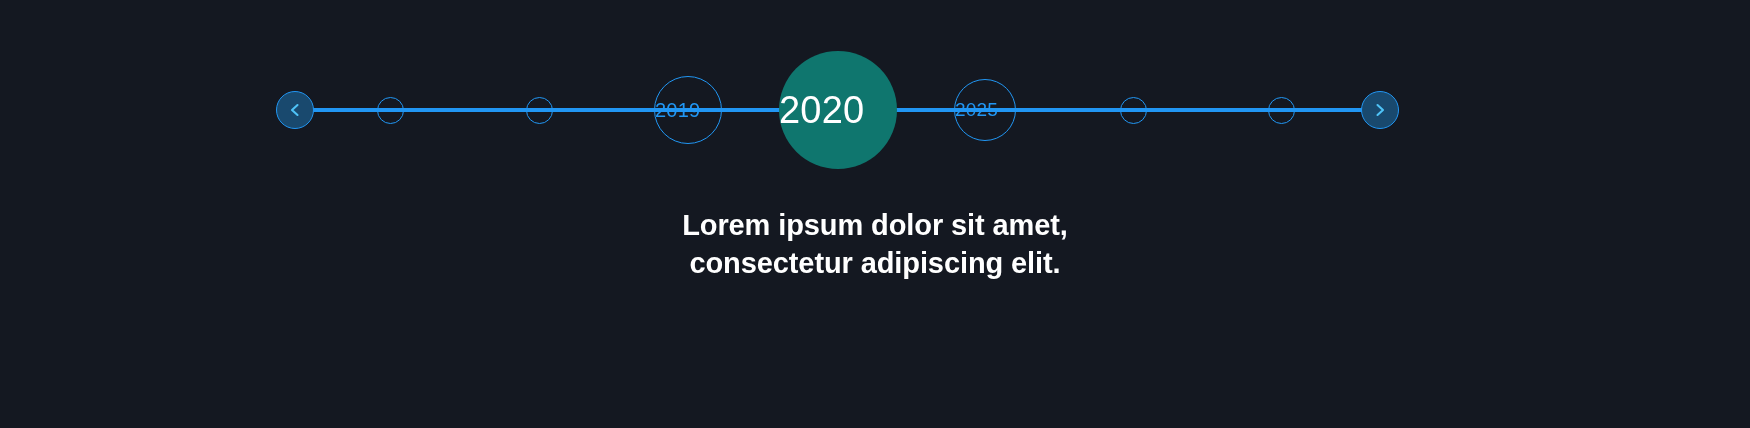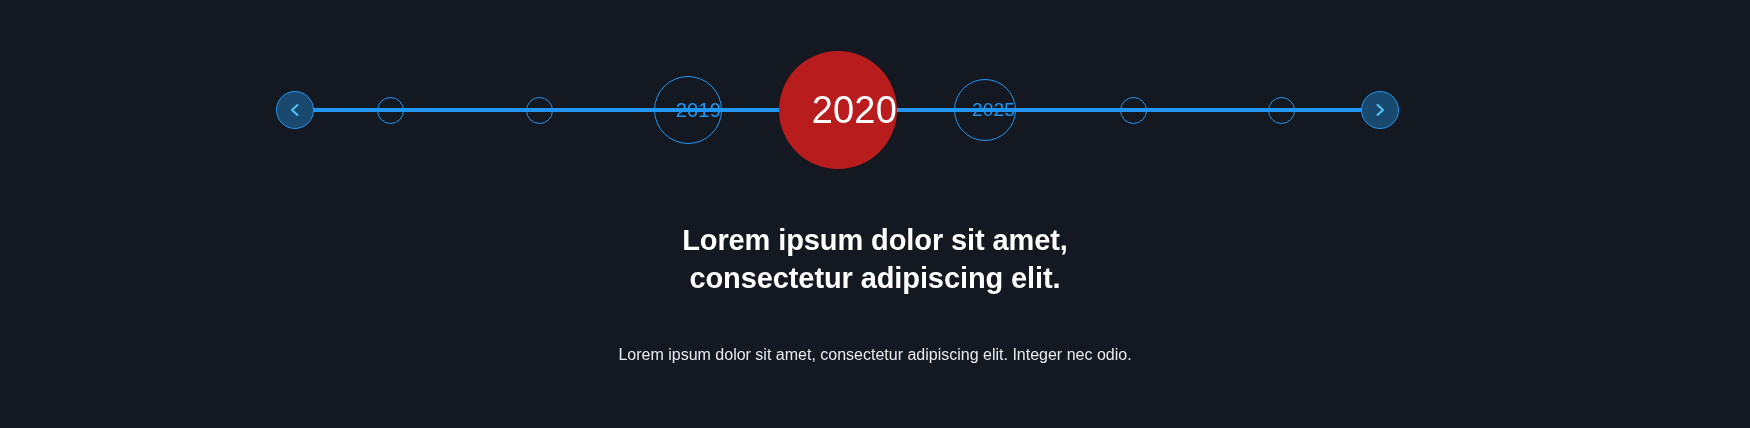--- a/index.html
+++ b/index.html
@@ -59,21 +59,21 @@
 
   .node {
     position: absolute;
     top: 110px;
     border-radius: 50%;
     box-sizing: border-box;
     background: transparent;
     border: 1.5px solid #2196f3;
     display: flex;
     align-items: center;
-    justify-content: flex-end;
+    justify-content: flex-start;
     cursor: pointer;
   }
 
   .node.dot {
     width: 27px;
     height: 27px;
     margin-left: -13.5px;
     margin-top: -13.5px;
   }
 
@@ -97,42 +97,42 @@
     margin-left: -34px;
     margin-top: -34px;
     font-size: 20px;
   }
 
   .node.year.active {
     width: 118px;
     height: 118px;
     margin-left: -59px;
     margin-top: -59px;
-    background: #b91c1c;
+    background: #0f766e;
     border: none;
     color: #ffffff;
     font-size: 38px;
     z-index: 4;
   }
 
   
   .copy {
     position: absolute;
     left: 0;
     top: 205px;
     width: 1750px;
     text-align: center;
   }
 
   .headline {
     color: #ffffff;
     font-size: 29px;
     font-weight: bold;
     line-height: 1.32;
-    margin: 16px;
+    margin: 1px;
     letter-spacing: -0.1px;
   }
 
   .headline .l2 { display: block; }
 
   .body-copy {
     margin: 0;
     padding-top: 28px;
     color: #e8eaee;
     font-size: 16px;
@@ -185,17 +185,16 @@
     </div>
 
   </div>
 
   <div class="copy">
     <h2 class="headline">
       <span>Lorem ipsum dolor sit amet,</span>
       <span class="l2">consectetur adipiscing elit.</span>
     </h2>
     <p class="body-copy">
-      <span>Lorem ipsum dolor sit amet, consectetur adipiscing elit. Integer nec odio.</span>
     </p>
   </div>
 
 </div>
 
 </body></html>

